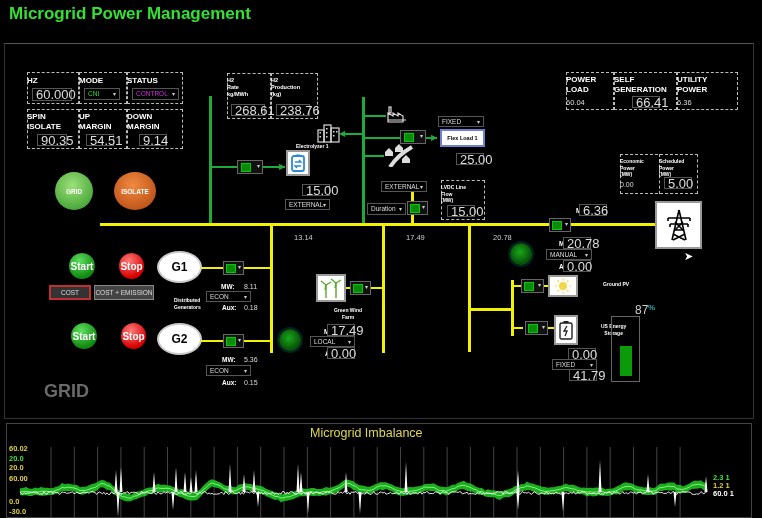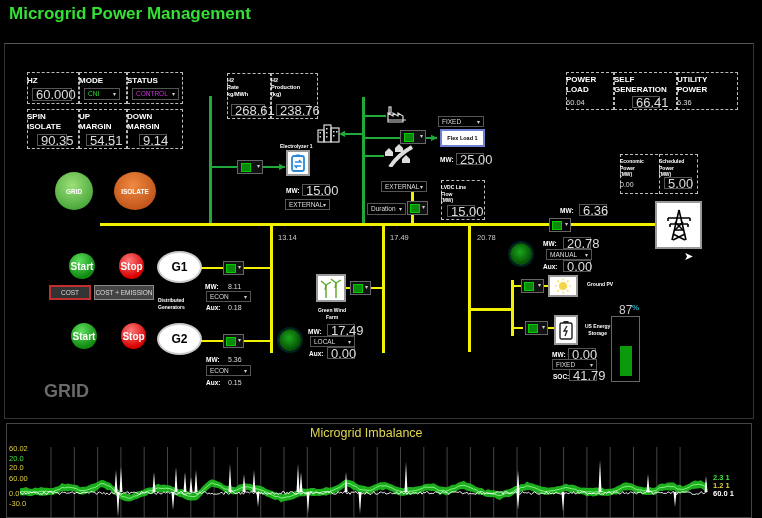--- a/index.html
+++ b/index.html
@@ -10,21 +10,21 @@
   .tabs { left: 6px; top: 28px; height: 15px; display: flex; }
   .tab { height: 15px; font-size: 8.5px; line-height: 15px; padding: 0 5px; background: #4a4a4a; color: #d8d8d8; border: 1px solid #666; border-bottom: none; margin-right: 1px; font-weight: bold; }
   .tab.active { background: #2a2a2a; color: #fff; }
   .panel { left: 4px; top: 43px; width: 750px; height: 376px; border: 1px solid #333; border-top: 1px solid #555; }
   .dbox { border: 1px dashed #bbb; }
   .cell { position: absolute; text-align: left; font-size: 7px; font-weight: bold; color: #fff; line-height: 9px; }
   .hdr8 { font-size: 8px; line-height: 10px; }
   .valbox { position: absolute; border: 1px solid #555; background: #000; color: #ddd; font-size: 13px; line-height: 11px; padding-left: 3px; }
   .ddl { position: absolute; border: 1px solid #555; background: #000; color: #ddd; font-size: 6.5px; line-height: 10px; padding-left: 3px; }
   .ddl .caret { position: absolute; right: 3px; top: 0; font-size: 6px; color: #ccc; }
-  .lbl { position: absolute; font-size: 6.5px; font-weight: bold; color: #fff; }
+  .lbl { position: absolute; font-size: 6.5px; font-weight: bold; color: #fff; margin-left: 16px; }
   .sw { position: absolute; width: 26px; height: 14px; border: 1px solid #666; background: #111; }
   .sw .sq { position: absolute; left: 3px; top: 2px; width: 10px; height: 9px; background: #0a8a0a; border: 1px solid #0c0; }
   .sw .caret { position: absolute; right: 2px; top: 1px; font-size: 6px; color: #ccc; }
   .ybus { position: absolute; background: #f2f200; }
   .gbus { position: absolute; background: #1faa3a; }
   .round-btn { position: absolute; border-radius: 50%; display: flex; align-items: center; justify-content: center; font-weight: bold; color: #fff; font-size: 6.5px; }
   .start { background: radial-gradient(circle at 40% 30%, #5ede5e, #108a10 70%); font-size: 10px; }
   .stop { background: radial-gradient(circle at 40% 30%, #ff7a7a, #d80000 70%); font-size: 10px; }
   .gen { position: absolute; width: 45px; height: 32px; border-radius: 50%; background: #fff; color: #000; font-weight: bold; font-size: 12px; display: flex; align-items: center; justify-content: center; border: 2px solid #ccc; }
   .iconbox { position: absolute; background: #fff; border: 2px solid #999; display: flex; align-items: center; justify-content: center; }
@@ -376,26 +376,26 @@
       <div>Farm</div>
     </div>
   <div class="lbl" style="left:308px;top:328px;">MW:</div>
   <div class="valbox" style="left:327px;top:324px;width:28px;height:12px;">17.49</div>
   <div class="ddl" style="left:310px;top:336px;width:45px;height:11px;"><span>LOCAL</span><span class="caret">▾</span></div>
   <div class="lbl" style="left:309px;top:350px;">Aux:</div>
   <div class="valbox" style="left:327px;top:347px;width:28px;height:12px;">0.00</div>
 
   <div class="abs chart-panel"></div>
   <div class="abs" style="left:310px;top:426px;font-size:12.5px;color:#e0d850;">Microgrid Imbalance</div>
-  <div class="abs" style="left:9px;top:444px;font-size:7.5px;font-weight:normal;line-height:9.5px;">
+  <div class="abs" style="left:9px;top:444px;font-size:7.5px;font-weight:bold;line-height:9.5px;">
     <div style="color:#e0d040;">60.02</div>
     <div style="color:#40e040;">20.0</div>
     <div style="color:#e0d040;">20.0</div>
     <div style="color:#e0d040;margin-top:1px;">60.00</div>
-    <div style="color:#e0d040;margin-top:6px;">0.0</div>
+    <div style="color:#e0d040;margin-top:14px;">0.0</div>
     <div style="color:#e0d040;">-30.0</div>
   </div>
   <div class="abs" style="left:713px;top:474px;font-size:7.5px;font-weight:bold;line-height:8px;">
     <div style="color:#40e040;">2.3 1</div>
     <div style="color:#e0d040;">1.2 1</div>
     <div style="color:#fff;">60.0 1</div>
   </div>
   <svg id="chart-svg" class="abs" style="left:8px;top:445px;" width="700" height="73">
       <line x1="43" x2="43" y1="2" y2="73" stroke="#555" stroke-width="0.8"></line>
       <line x1="66.3" x2="66.3" y1="2" y2="73" stroke="#555" stroke-width="0.8"></line>

